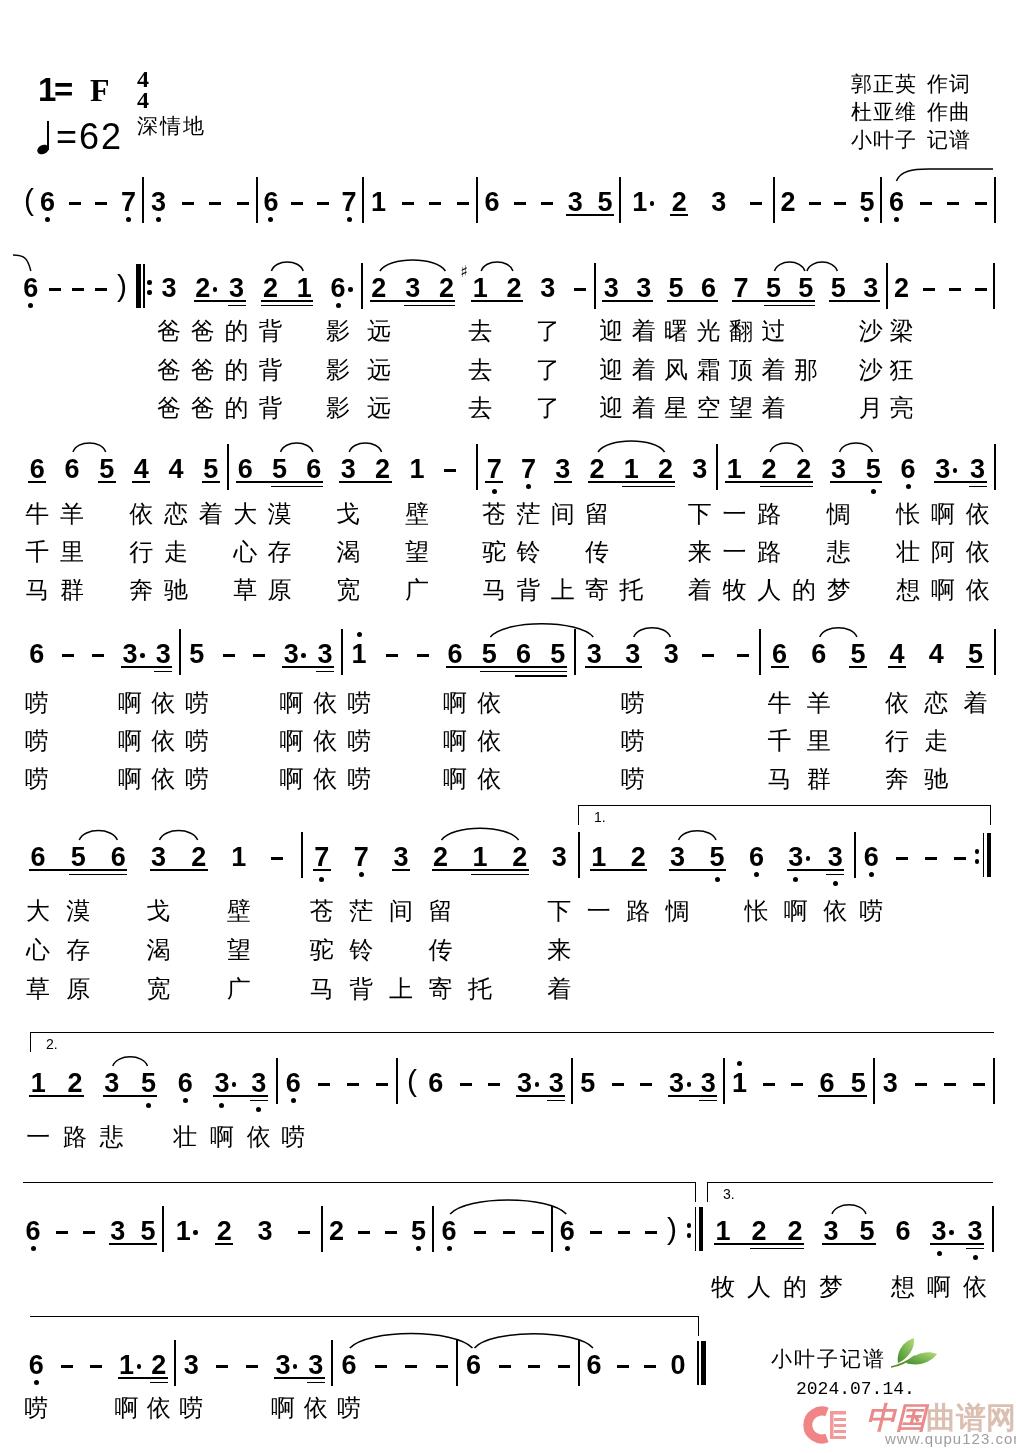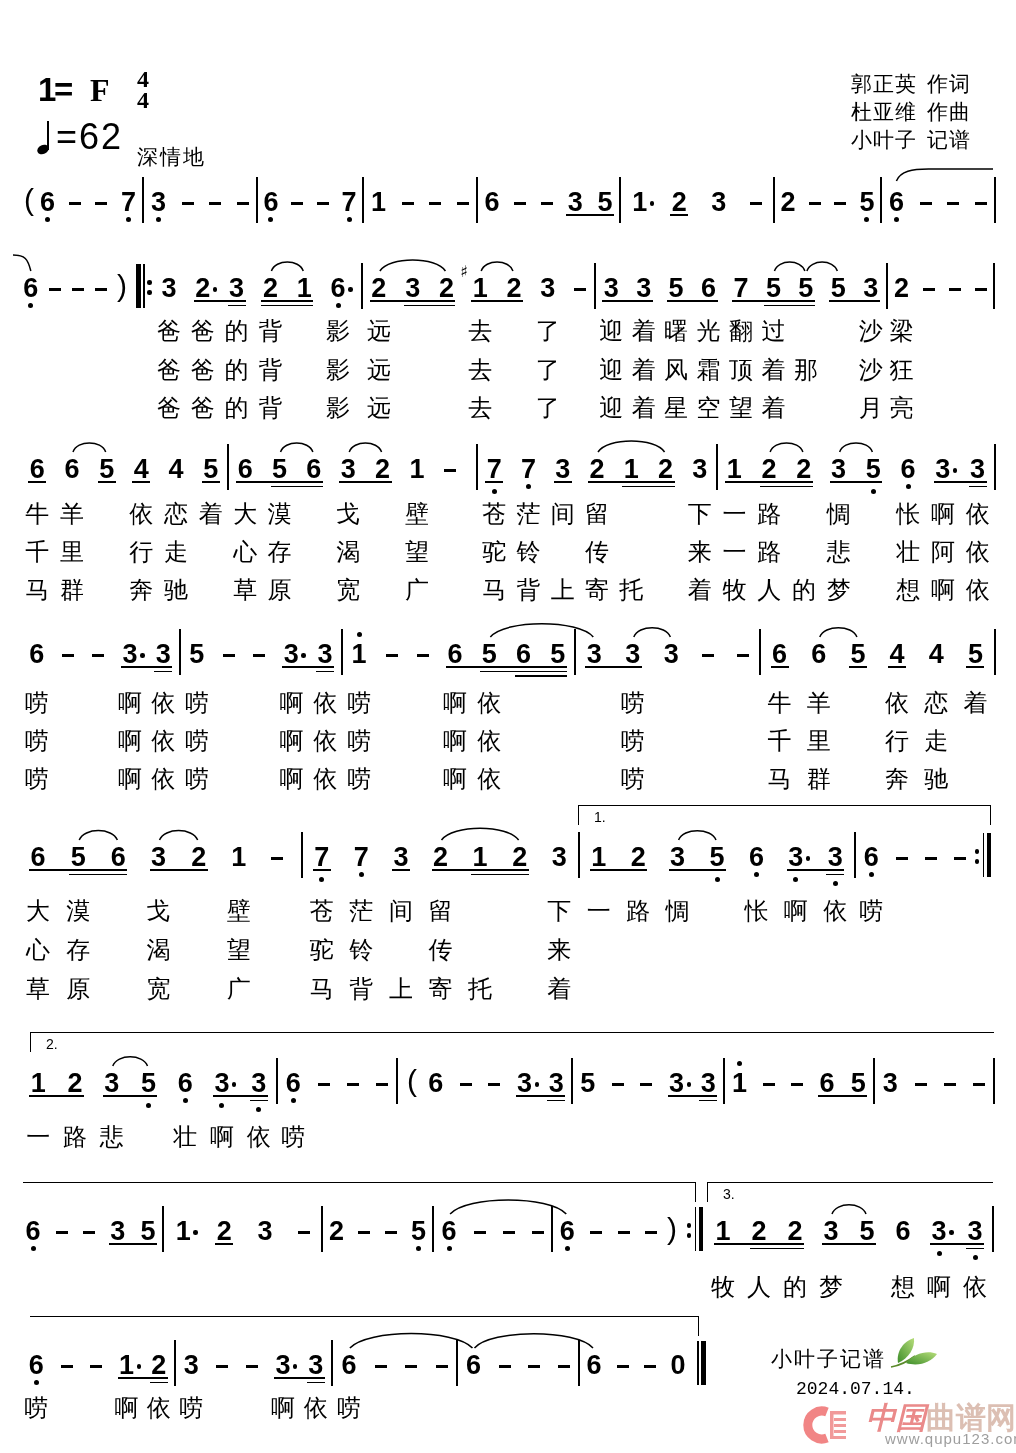--- a/index.html
+++ b/index.html
@@ -11,21 +11,21 @@
 
   .key-degree { position: absolute; left: 38px; top: 73px; font: bold 33px/34px "Liberation Sans", sans-serif; }
   .key-equals { position: absolute; left: 54px; top: 73px; font: bold 33px/34px "Liberation Sans", sans-serif; }
   .key-tonic { position: absolute; left: 90px; top: 73px; font: bold 32px/34px "Liberation Serif", serif; }
   .time-sig { position: absolute; left: 131px; top: 69px; width: 24px; text-align: center; font: bold 24px/21px "Liberation Serif", serif; }
 
   .quarter-note { position: absolute; left: 37px; top: 121px; width: 14px; height: 33px; }
   .quarter-note .head { position: absolute; left: 0; bottom: 0; width: 12px; height: 9px; border-radius: 50%; background: #000; transform: rotate(-25deg); }
   .quarter-note .stem { position: absolute; left: 10px; top: 0; width: 2px; height: 29px; background: #000; }
   .tempo-text { position: absolute; left: 56px; top: 118px; font: 36px/38px "Liberation Sans", sans-serif; letter-spacing: 2px; }
-  .tempo-expr { position: absolute; left: 137px; top: 145px; font: 21px/24px "DejaVu Serif", serif; letter-spacing: 2px; }
+  .tempo-expr { position: absolute; left: 137px; top: 114px; font: 21px/24px "DejaVu Serif", serif; letter-spacing: 2px; }
 
   .credits { position: absolute; left: 851px; top: 70px; font: 21px/28px "DejaVu Serif", serif; }
   .credit-row { white-space: nowrap; letter-spacing: 1px; }
   .credit-role { margin-left: 10px; }
 
   #score { position: absolute; left: 0; top: 0; width: 1016px; height: 1453px; }
   .note { position: absolute; width: 24px; height: 28px; text-align: center; font: bold 27px/28px "Liberation Sans", sans-serif; }
   .dash { position: absolute; width: 12px; height: 3px; background: #000; }
   .uline { position: absolute; height: 1.6px; background: #000; }
   .odot { position: absolute; width: 5px; height: 5px; border-radius: 50%; background: #000; }

